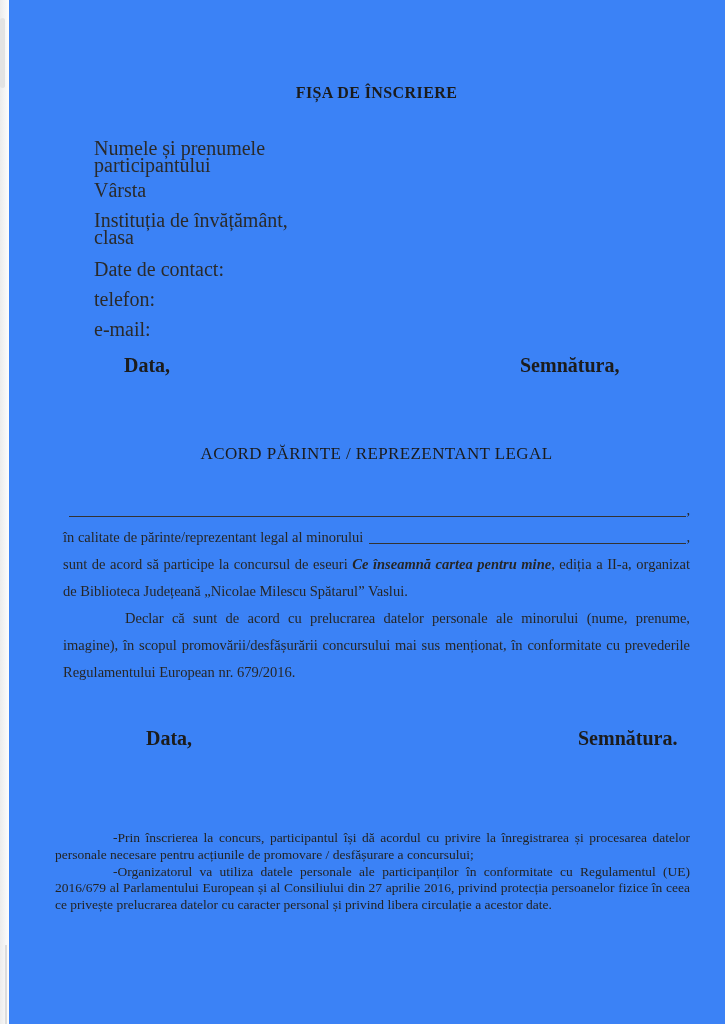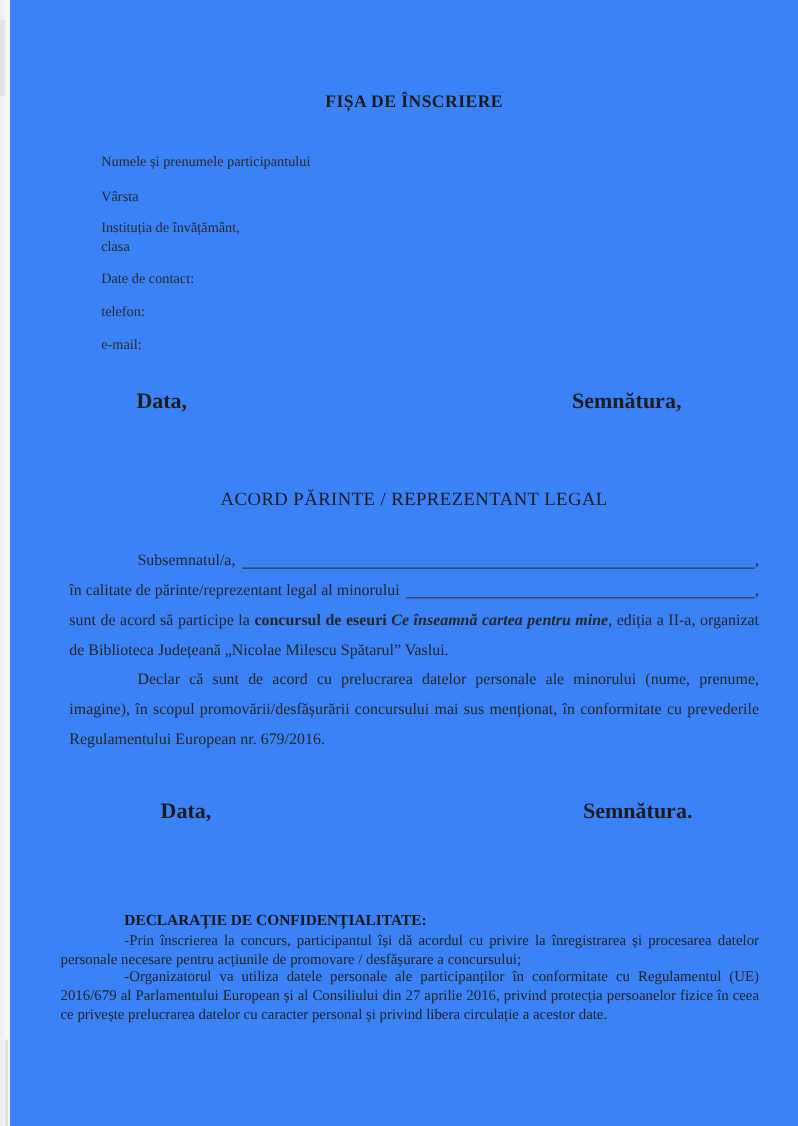--- a/index.html
+++ b/index.html
@@ -48,23 +48,23 @@
   }
 
   table.reg-table {
     position: absolute;
     top: 134px; left: 85px;
     width: 603px;
     border-collapse: collapse;
     table-layout: fixed;
   }
   table.reg-table td {
-    border: 1px solid #3b82f6;
+    border: 3px solid #3b82f6;
     vertical-align: top;
-    font-size: 13px;
+    font-size: 20px;
     color: #2a2a2a;
     padding: 3px 6px 2px 6px;
     white-space: pre-line;
     line-height: 17px;
   }
   td.lbl { width: 222px; }
   tr.r1 td { height: 26px; }
   tr.r2 td { height: 22px; }
   tr.r3 td { height: 28px; }
   tr.r4 td { height: 23px; }
@@ -102,21 +102,21 @@
   .fill-row .lead { white-space: pre; }
   .indent1 { padding-left: 62px; }
   .fill {
     flex: 1;
     height: 19px;
     border-bottom: 1px solid #333;
     margin-left: 6px;
   }
   .consent-body p { margin: 0; text-align: justify; }
   .consent-body p.firstline-indent { text-indent: 62px; }
-  .b { font-weight: bold; }
+  .b { font-weight: normal; }
   .bi { font-weight: bold; font-style: italic; margin-top: 30px; }
 
   .conf-section {
     position: absolute;
     top: 830px; left: 55px; width: 635px;
     font-size: 13.5px;
     line-height: 16.8px;
     color: #232323;
   }
   .conf-section p { margin: 0; text-align: justify; text-indent: 58px; }
@@ -161,34 +161,32 @@
   </tbody>
     </table>
 
   <div class="sig-label" style="top:354px; left:124px;">Data,</div>
   <div class="sig-label" style="top:354px; left:520px;">Semnătura,</div>
 
   <div class="consent-heading">ACORD PĂRINTE / REPREZENTANT LEGAL</div>
 
   <div class="consent-body">
     <div class="fill-row">
-      <span class="lead indent1">Subsemnatul/a,</span>
       <span class="fill"></span>
       <span>,</span>
     </div>
     <div class="fill-row">
       <span class="lead">în calitate de părinte/reprezentant legal al minorului</span>
       <span class="fill"></span>
       <span>,</span>
     </div>
     <p><span>sunt de acord să participe la </span><span class="b">concursul de eseuri </span><span class="bi">Ce înseamnă cartea pentru mine</span><span>, ediția a II-a, organizat de Biblioteca Județeană „Nicolae Milescu Spătarul” Vaslui.</span></p>
     <p class="firstline-indent">Declar că sunt de acord cu prelucrarea datelor personale ale minorului (nume, prenume, imagine), în scopul promovării/desfășurării concursului mai sus menționat, în conformitate cu prevederile Regulamentului European nr. 679/2016.</p>
   </div>
 
   <div class="sig-label" style="top:727px; left:146px;">Data,</div>
-  <div class="sig-label" style="top:727px; left:530px;">Semnătura.</div>
+  <div class="sig-label" style="top:727px; left:578px;">Semnătura.</div>
 
   <div class="conf-section">
-    <div class="conf-heading">DECLARAȚIE DE CONFIDENȚIALITATE:</div>
     <p>-Prin înscrierea la concurs, participantul își dă acordul cu privire la înregistrarea și procesarea datelor personale necesare pentru acțiunile de promovare / desfășurare a concursului;</p>
     <p>-Organizatorul va utiliza datele personale ale participanților în conformitate cu Regulamentul (UE) 2016/679 al Parlamentului European și al Consiliului din 27 aprilie 2016, privind protecția persoanelor fizice în ceea ce privește prelucrarea datelor cu caracter personal și privind libera circulație a acestor date.</p>
   </div>
 </div>
 
 </body></html>

